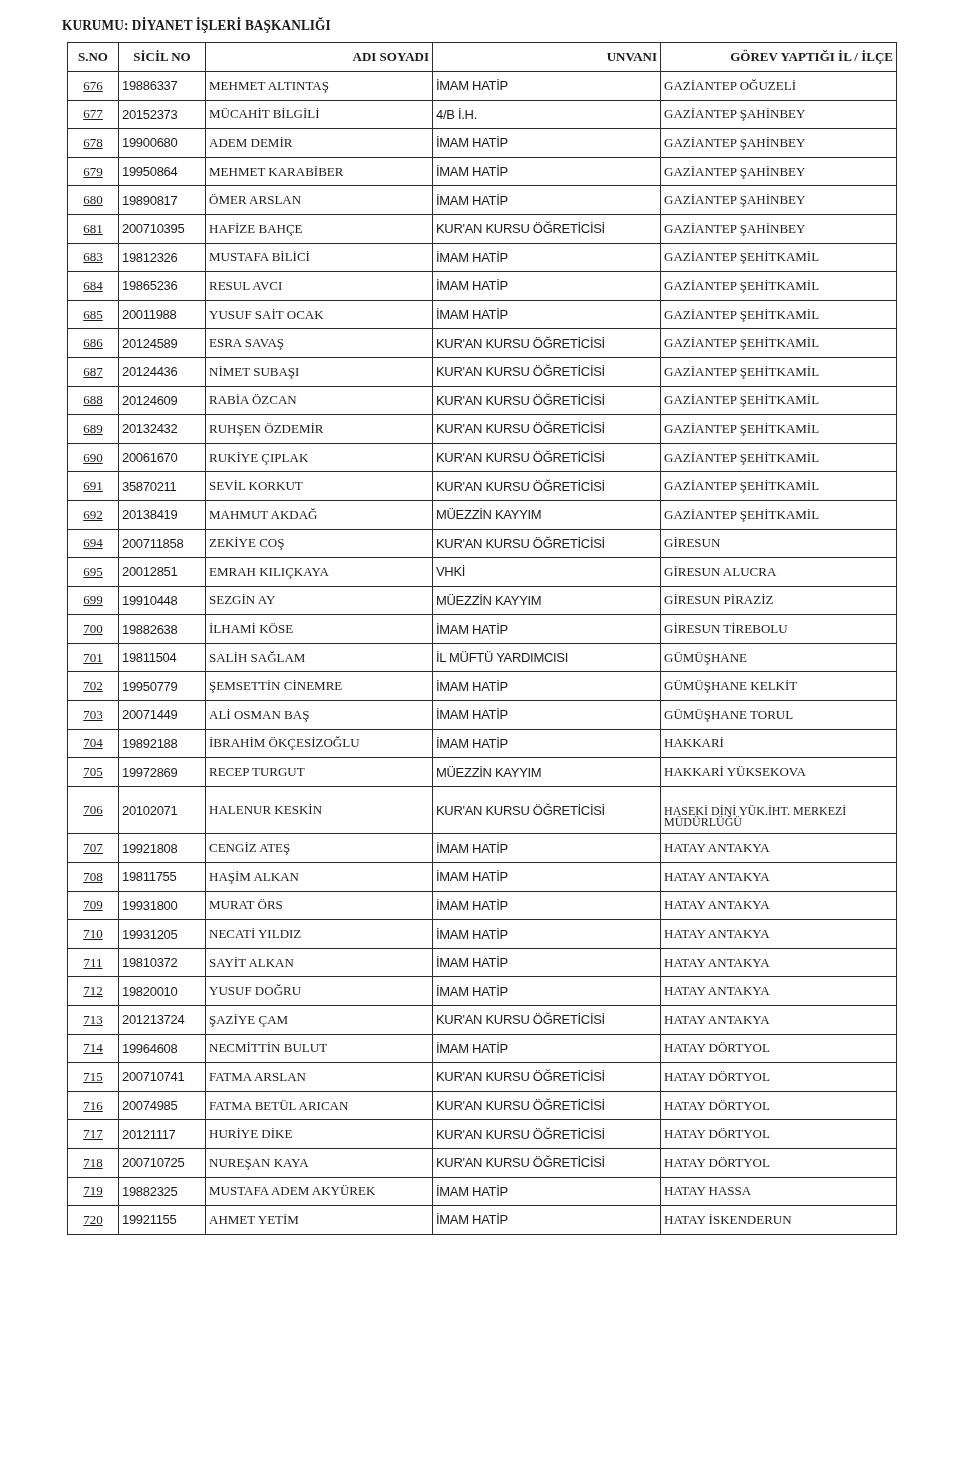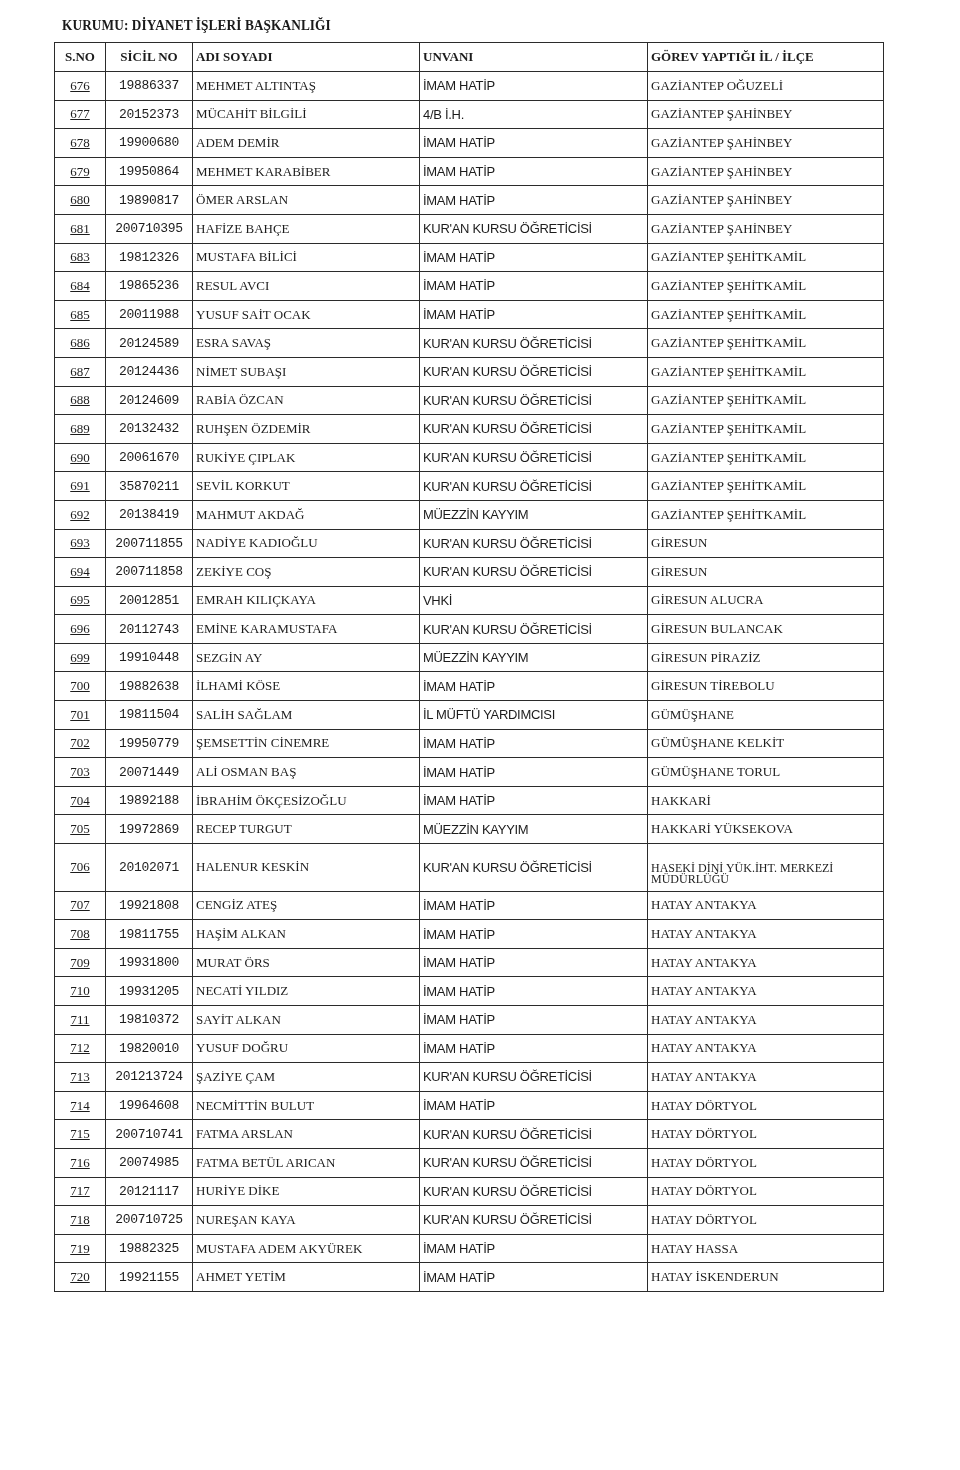--- a/index.html
+++ b/index.html
@@ -4,44 +4,44 @@
   <style>
     html, body { margin: 0; padding: 0; background: #ffffff; }
     body { width: 960px; height: 1470px; position: relative; overflow: hidden; }
     .institution {
       position: absolute; left: 62px; top: 18px;
       font-family: "Liberation Serif", "DejaVu Serif", serif;
       font-size: 14px; font-weight: bold; color: #1a1a1a; letter-spacing: 0.1px;
       transform: scaleX(0.95); transform-origin: left top;
     }
     table.list {
-      position: absolute; left: 54px; top: 42px;
+      position: absolute; left: 67px; top: 42px;
       border-collapse: collapse; table-layout: fixed;
       width: 829px;
     }
     table.list col.c-sno { width: 51px; }
     table.list col.c-sicil { width: 87px; }
     table.list col.c-ad { width: 227px; }
     table.list col.c-unvan { width: 228px; }
     table.list col.c-gorev { width: 236px; }
     table.list th, table.list td {
       border: 1.3px solid #2b2b2b;
       padding: 0 3px;
       overflow: hidden; white-space: nowrap;
       color: #1c1c1c;
     }
     table.list th {
       height: 28px;
       font-family: "Liberation Serif", "DejaVu Serif", serif;
-      font-size: 13px; font-weight: bold; text-align: left;
+      font-size: 13px; font-weight: bold; text-align: right;
     }
     table.list th.center { text-align: center; }
     table.list td { height: 27.6px; font-size: 13px; }
     td.sno { text-align: center; font-family: "Liberation Serif", "DejaVu Serif", serif; font-size: 12.5px; color: #333; text-decoration: underline; }
-    td.sicil { text-align: center; font-family: Liberation Mono, monospace; font-size: 13px; letter-spacing: -0.3px; }
+    td.sicil { text-align: left; font-family: Liberation Sans, sans-serif; font-size: 13px; letter-spacing: -0.3px; }
     td.ad { font-family: "Liberation Serif", "DejaVu Serif", serif; font-size: 12.5px; text-transform: uppercase; }
     td.unvan { font-family: "Liberation Sans", "DejaVu Sans", sans-serif; font-size: 13px; letter-spacing: -0.3px; }
     td.gorev { font-family: "Liberation Serif", "DejaVu Serif", serif; font-size: 12.5px; }
     td.gorev.two-line { white-space: normal; line-height: 11px; font-size: 12px; vertical-align: top; padding-top: 19px; }
   </style>
 </head>
 <body>
 
 <div class="institution">KURUMU: DİYANET İŞLERİ BAŞKANLIĞI</div>
 
@@ -169,48 +169,34 @@
         <td class="gorev">GAZİANTEP ŞEHİTKAMİL</td>
       </tr>
       <tr>
         <td class="sno">692</td>
         <td class="sicil">20138419</td>
         <td class="ad">MAHMUT AKDAĞ</td>
         <td class="unvan">MÜEZZİN KAYYIM</td>
         <td class="gorev">GAZİANTEP ŞEHİTKAMİL</td>
       </tr>
       <tr>
-        <td class="sno">693</td>
-        <td class="sicil">200711855</td>
-        <td class="ad">NADİYE KADIOĞLU</td>
-        <td class="unvan">KUR'AN KURSU ÖĞRETİCİSİ</td>
-        <td class="gorev">GİRESUN</td>
-      </tr>
-      <tr>
         <td class="sno">694</td>
         <td class="sicil">200711858</td>
         <td class="ad">ZEKİYE COŞ</td>
         <td class="unvan">KUR'AN KURSU ÖĞRETİCİSİ</td>
         <td class="gorev">GİRESUN</td>
       </tr>
       <tr>
         <td class="sno">695</td>
         <td class="sicil">20012851</td>
         <td class="ad">EMRAH KILIÇKAYA</td>
         <td class="unvan">VHKİ</td>
         <td class="gorev">GİRESUN ALUCRA</td>
       </tr>
       <tr>
-        <td class="sno">696</td>
-        <td class="sicil">20112743</td>
-        <td class="ad">EMİNE KARAMUSTAFA</td>
-        <td class="unvan">KUR'AN KURSU ÖĞRETİCİSİ</td>
-        <td class="gorev">GİRESUN BULANCAK</td>
-      </tr>
-      <tr>
         <td class="sno">699</td>
         <td class="sicil">19910448</td>
         <td class="ad">SEZGİN AY</td>
         <td class="unvan">MÜEZZİN KAYYIM</td>
         <td class="gorev">GİRESUN PİRAZİZ</td>
       </tr>
       <tr>
         <td class="sno">700</td>
         <td class="sicil">19882638</td>
         <td class="ad">İLHAMİ KÖSE</td>

